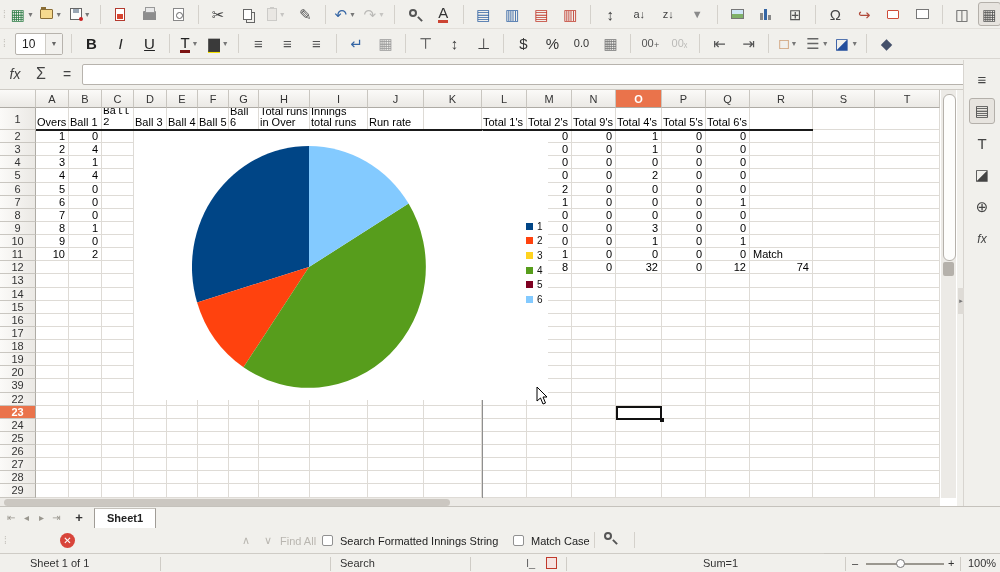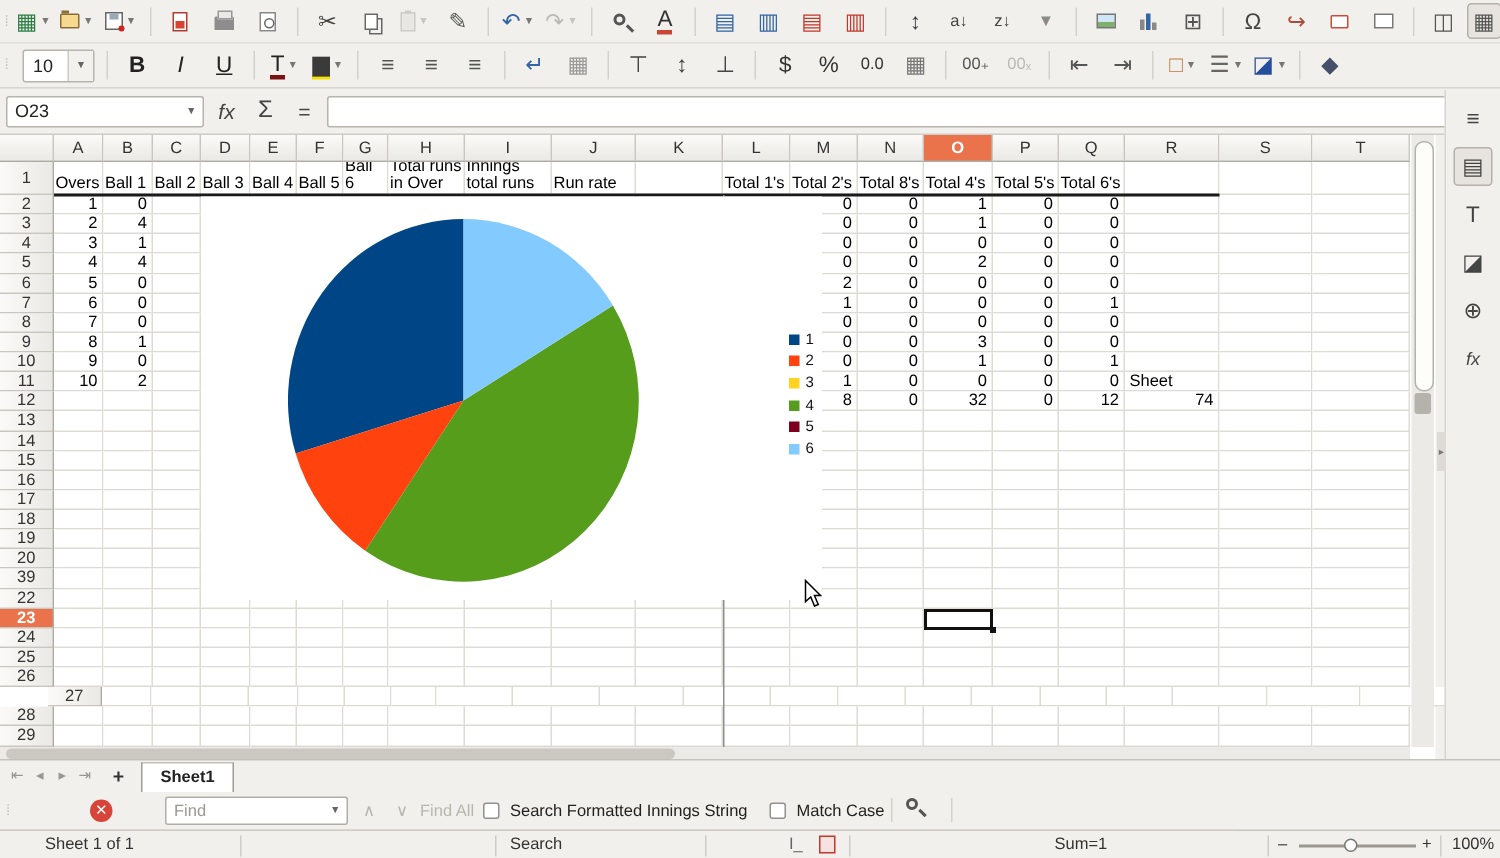--- a/index.html
+++ b/index.html
@@ -338,24 +338,20 @@
       <span class="g" style="color: rgb(35, 78, 157);">◪</span>
       <span class="cv">▼</span>
     </span>
     <span class="tsep"></span>
     <span class="tbi">
       <span class="g" style="color: rgb(68, 80, 106);">◆</span>
     </span>
   </div>
 
 <div id="fbar">
-  <div id="namebox">
-    <span class="ct">O23</span>
-    <span class="cb">▼</span>
-  </div>
   <span class="fbtn" style="font-style:italic">fx</span>
   <span class="fbtn" style="font-size:16px">Σ</span>
   <span class="fbtn">=</span>
   <div id="finput"></div>
   <span id="fexpand">▼</span>
 </div>
 
 <div id="sheet">
   <div id="colhdrs">
       <div class="ch" style="width: 36px; flex: 0 0 36px;"></div>
@@ -378,32 +374,32 @@
       <div class="ch" style="width: 44px; flex: 0 0 44px;">Q</div>
       <div class="ch" style="width: 63px; flex: 0 0 63px;">R</div>
       <div class="ch" style="width: 62px; flex: 0 0 62px;">S</div>
       <div class="ch" style="width: 65px; flex: 0 0 65px;">T</div>
     </div>
   <div id="gridbody">
       <div class="grow" style="height: 22px;">
         <div class="rh" style="height: 22px;">1</div>
         <div class="cell h1c txt" style="width: 33px; flex: 0 0 33px; height: 22px;">Overs</div>
         <div class="cell h1c txt" style="width: 33px; flex: 0 0 33px; height: 22px;">Ball 1</div>
-        <div class="cell h1c txt" style="width: 32px; flex: 0 0 32px; height: 22px;">Ball 2</div>
+        <div class="cell h1c txt" style="width: 32px; flex: 0 0 32px; height: 22px; font-family: Liberation Mono, monospace;">Ball 2</div>
         <div class="cell h1c txt" style="width: 33px; flex: 0 0 33px; height: 22px;">Ball 3</div>
         <div class="cell h1c txt" style="width: 31px; flex: 0 0 31px; height: 22px;">Ball 4</div>
         <div class="cell h1c txt" style="width: 31px; flex: 0 0 31px; height: 22px;">Ball 5</div>
         <div class="cell h1c txt" style="width: 30px; flex: 0 0 30px; height: 22px;">Ball 6</div>
         <div class="cell h1c txt" style="width: 51px; flex: 0 0 51px; height: 22px;">Total runs in Over</div>
         <div class="cell h1c txt" style="width: 58px; flex: 0 0 58px; height: 22px;">Innings total runs</div>
         <div class="cell h1c txt" style="width: 56px; flex: 0 0 56px; height: 22px;">Run rate</div>
         <div class="cell h1c txt" style="width: 58px; flex: 0 0 58px; height: 22px;"></div>
         <div class="cell h1c txt" style="width: 45px; flex: 0 0 45px; height: 22px;">Total 1's</div>
         <div class="cell h1c txt" style="width: 45px; flex: 0 0 45px; height: 22px;">Total 2's</div>
-        <div class="cell h1c txt" style="width: 44px; flex: 0 0 44px; height: 22px;">Total 8's</div>
+        <div class="cell h1c txt" style="width: 44px; flex: 0 0 44px; height: 22px;">Total 9's</div>
         <div class="cell h1c txt" style="width: 46px; flex: 0 0 46px; height: 22px;">Total 4's</div>
         <div class="cell h1c txt" style="width: 44px; flex: 0 0 44px; height: 22px;">Total 5's</div>
         <div class="cell h1c txt" style="width: 44px; flex: 0 0 44px; height: 22px;">Total 6's</div>
         <div class="cell h1c txt" style="width: 63px; flex: 0 0 63px; height: 22px;"></div>
         <div class="cell h1c txt" style="width: 62px; flex: 0 0 62px; height: 22px;"></div>
         <div class="cell h1c txt" style="width: 65px; flex: 0 0 65px; height: 22px;"></div>
       </div>
       <div class="grow" style="height: 13.125px;">
         <div class="rh" style="height: 13.125px;">2</div>
         <div class="cell num" style="width: 33px; flex: 0 0 33px; height: 13.125px;">1</div>
@@ -623,21 +619,21 @@
         <div class="cell num" style="width: 51px; flex: 0 0 51px; height: 13.125px;"></div>
         <div class="cell num" style="width: 58px; flex: 0 0 58px; height: 13.125px;"></div>
         <div class="cell num" style="width: 56px; flex: 0 0 56px; height: 13.125px;"></div>
         <div class="cell num" style="width: 58px; flex: 0 0 58px; height: 13.125px;"></div>
         <div class="cell num" style="width: 45px; flex: 0 0 45px; height: 13.125px;"></div>
         <div class="cell num" style="width: 45px; flex: 0 0 45px; height: 13.125px;">1</div>
         <div class="cell num" style="width: 44px; flex: 0 0 44px; height: 13.125px;">0</div>
         <div class="cell num" style="width: 46px; flex: 0 0 46px; height: 13.125px;">0</div>
         <div class="cell num" style="width: 44px; flex: 0 0 44px; height: 13.125px;">0</div>
         <div class="cell num" style="width: 44px; flex: 0 0 44px; height: 13.125px;">0</div>
-        <div class="cell txt" style="width: 63px; flex: 0 0 63px; height: 13.125px;">Sheet</div>
+        <div class="cell txt" style="width: 63px; flex: 0 0 63px; height: 13.125px;">Match</div>
         <div class="cell num" style="width: 62px; flex: 0 0 62px; height: 13.125px;"></div>
         <div class="cell num" style="width: 65px; flex: 0 0 65px; height: 13.125px;"></div>
       </div>
       <div class="grow" style="height: 13.125px;">
         <div class="rh" style="height: 13.125px;">12</div>
         <div class="cell num" style="width: 33px; flex: 0 0 33px; height: 13.125px;"></div>
         <div class="cell num" style="width: 33px; flex: 0 0 33px; height: 13.125px;"></div>
         <div class="cell num" style="width: 32px; flex: 0 0 32px; height: 13.125px;"></div>
         <div class="cell num" style="width: 33px; flex: 0 0 33px; height: 13.125px;"></div>
         <div class="cell num" style="width: 31px; flex: 0 0 31px; height: 13.125px;"></div>
@@ -972,21 +968,21 @@
         <div class="cell num" style="width: 45px; flex: 0 0 45px; height: 13.125px;"></div>
         <div class="cell num" style="width: 45px; flex: 0 0 45px; height: 13.125px;"></div>
         <div class="cell num" style="width: 44px; flex: 0 0 44px; height: 13.125px;"></div>
         <div class="cell num" style="width: 46px; flex: 0 0 46px; height: 13.125px;"></div>
         <div class="cell num" style="width: 44px; flex: 0 0 44px; height: 13.125px;"></div>
         <div class="cell num" style="width: 44px; flex: 0 0 44px; height: 13.125px;"></div>
         <div class="cell num" style="width: 63px; flex: 0 0 63px; height: 13.125px;"></div>
         <div class="cell num" style="width: 62px; flex: 0 0 62px; height: 13.125px;"></div>
         <div class="cell num" style="width: 65px; flex: 0 0 65px; height: 13.125px;"></div>
       </div>
-      <div class="grow" style="height: 13.125px; padding-left: 32px;">
+      <div class="grow" style="height: 13.125px;">
         <div class="rh" style="height: 13.125px;">27</div>
         <div class="cell num" style="width: 33px; flex: 0 0 33px; height: 13.125px;"></div>
         <div class="cell num" style="width: 33px; flex: 0 0 33px; height: 13.125px;"></div>
         <div class="cell num" style="width: 32px; flex: 0 0 32px; height: 13.125px;"></div>
         <div class="cell num" style="width: 33px; flex: 0 0 33px; height: 13.125px;"></div>
         <div class="cell num" style="width: 31px; flex: 0 0 31px; height: 13.125px;"></div>
         <div class="cell num" style="width: 31px; flex: 0 0 31px; height: 13.125px;"></div>
         <div class="cell num" style="width: 30px; flex: 0 0 30px; height: 13.125px;"></div>
         <div class="cell num" style="width: 51px; flex: 0 0 51px; height: 13.125px;"></div>
         <div class="cell num" style="width: 58px; flex: 0 0 58px; height: 13.125px;"></div>
@@ -1114,24 +1110,20 @@
   <span class="nav">◂</span>
   <span class="nav">▸</span>
   <span class="nav">⇥</span>
   <span id="addsheet">+</span>
   <div id="tab1">Sheet1</div>
 </div>
 
 <div id="findbar">
   <span class="grip" style="position:absolute;left:4px">⁞</span>
   <div id="fclose">✕</div>
-  <div id="findbox">
-    <span class="ph">Find</span>
-    <span class="cb">▼</span>
-  </div>
   <span class="fnav" style="left:242px">∧</span>
   <span class="fnav" style="left:264px">∨</span>
   <span id="findall">Find All</span>
   <span class="ic i-cb fcb" style="left:322px"></span>
   <span class="flabel" style="left:340px">Search Formatted Innings String</span>
   <span class="ic i-cb fcb" style="left:513px"></span>
   <span class="flabel" style="left:531px">Match Case</span>
   <span class="fsep" style="left:594px"></span>
   <span class="ic i-mag" id="fmag"></span>
   <span class="fsep" style="left:634px"></span>

